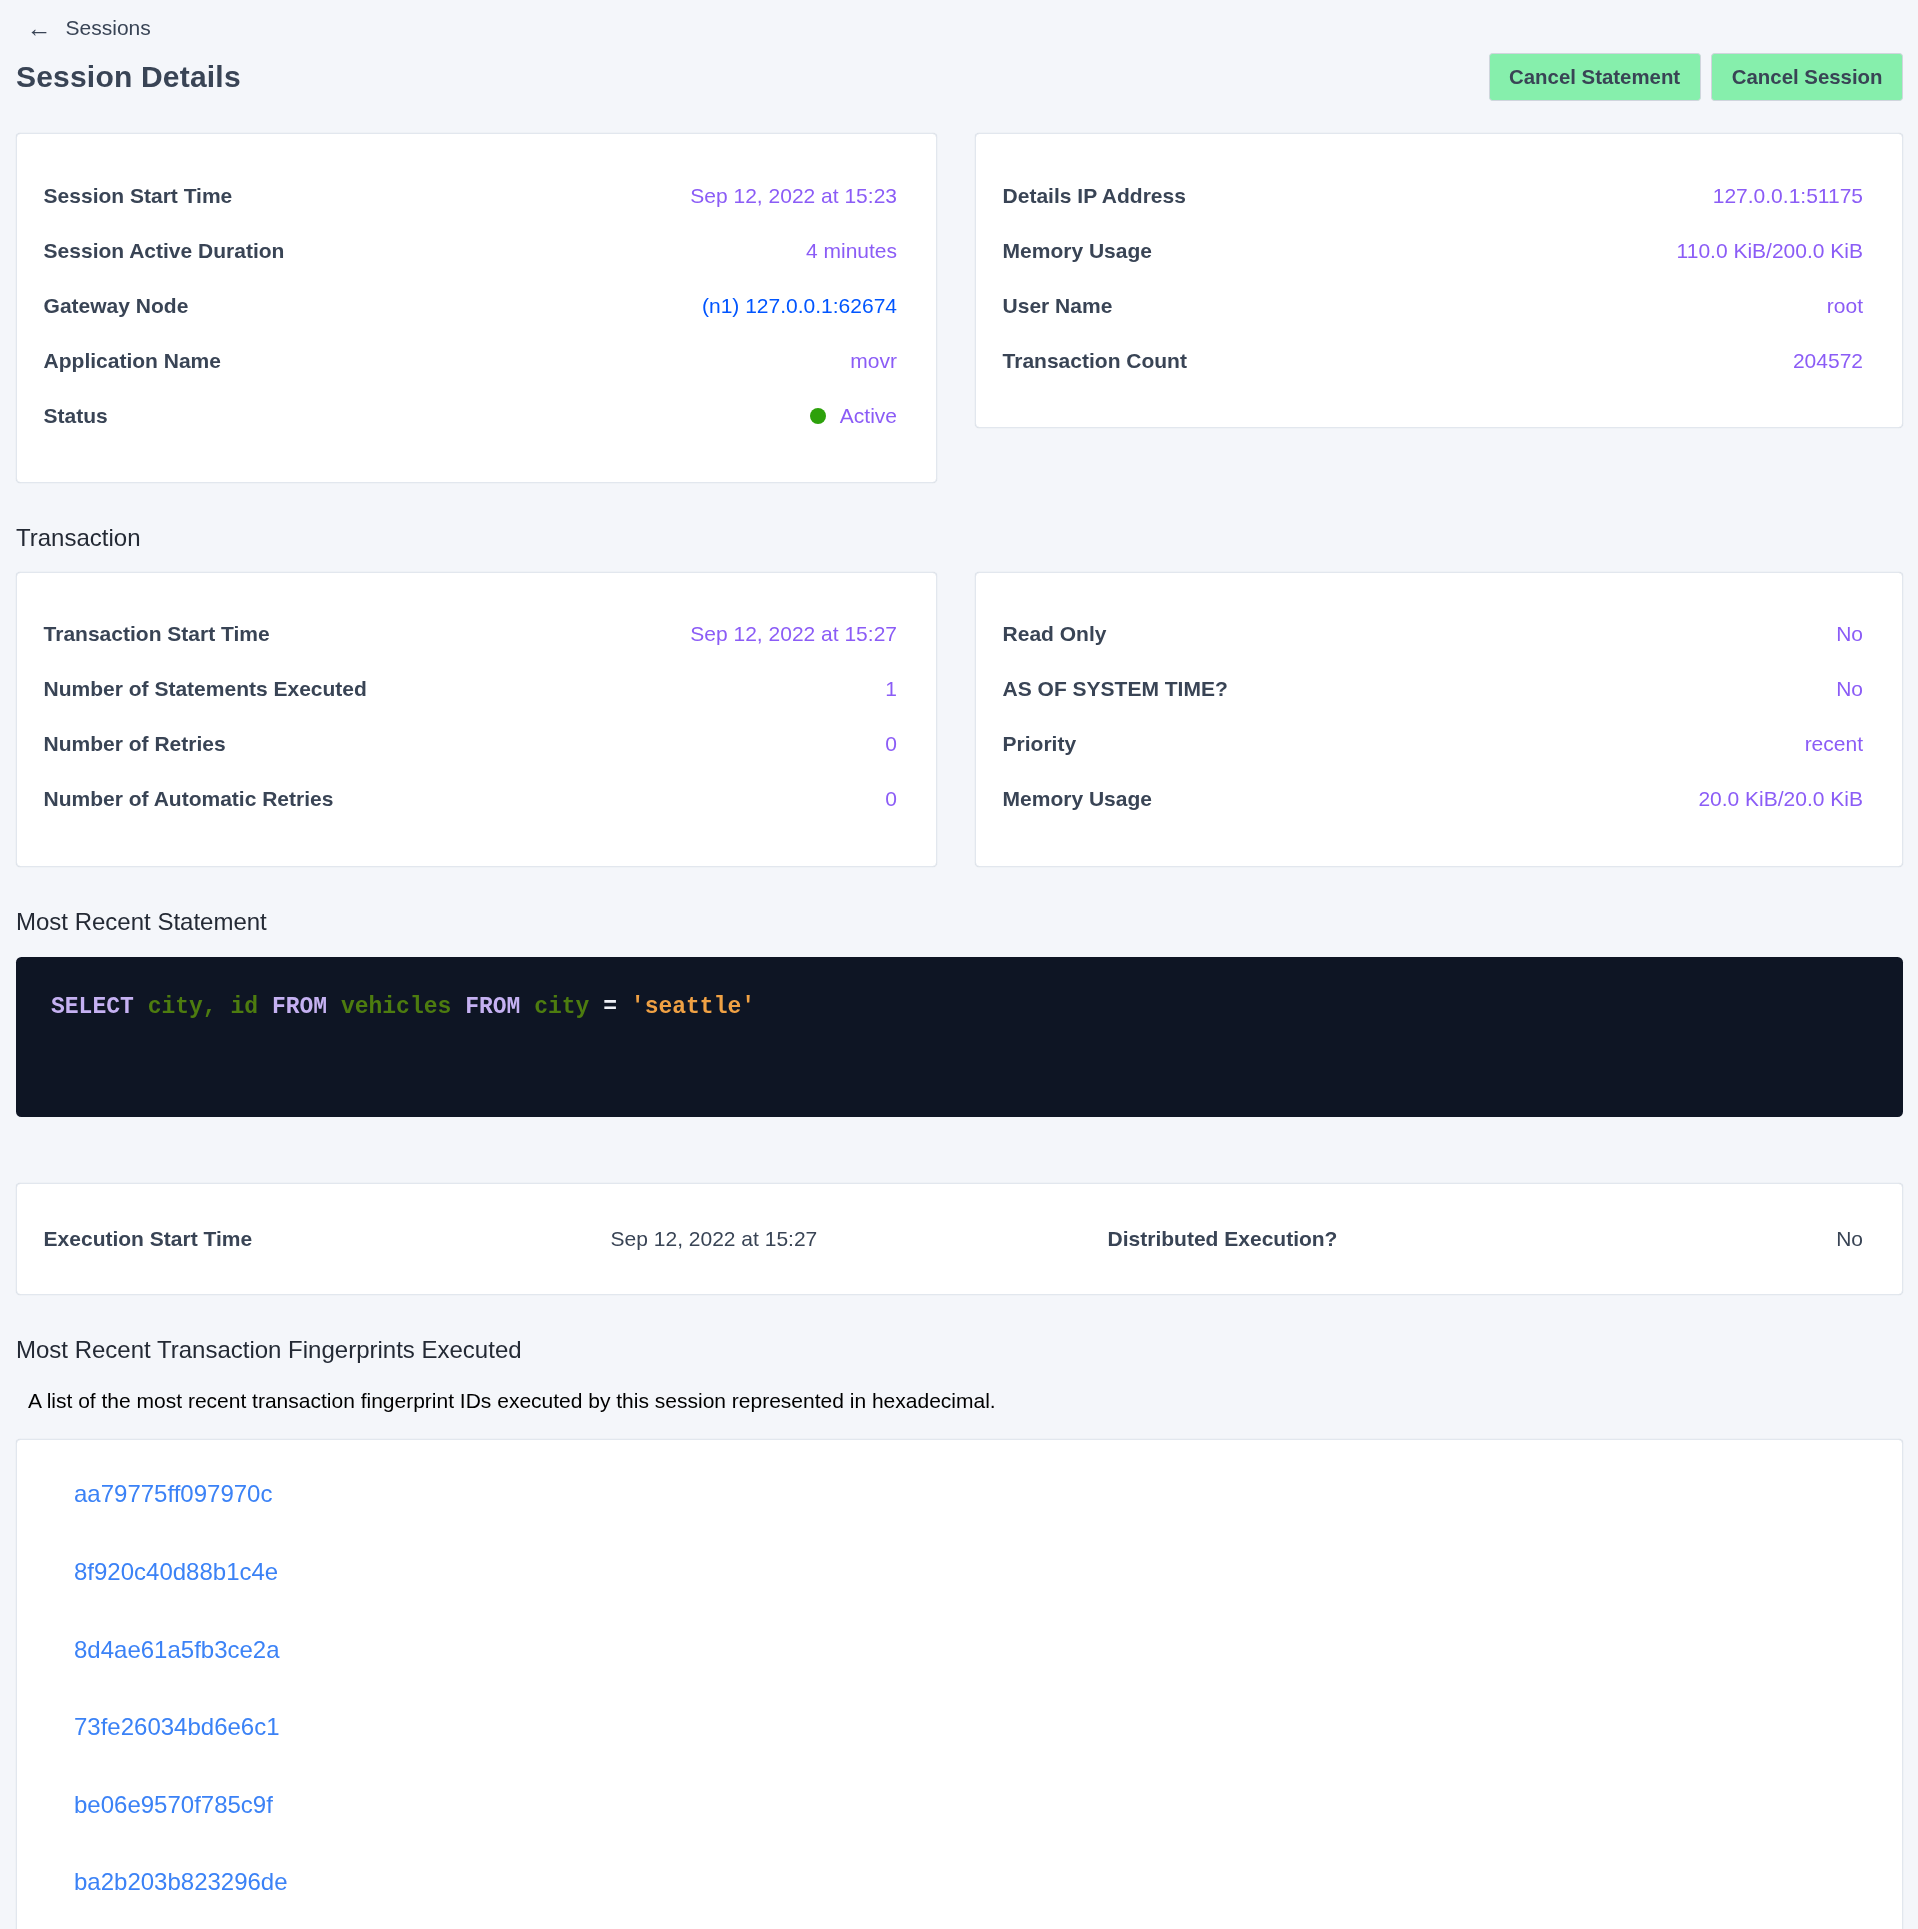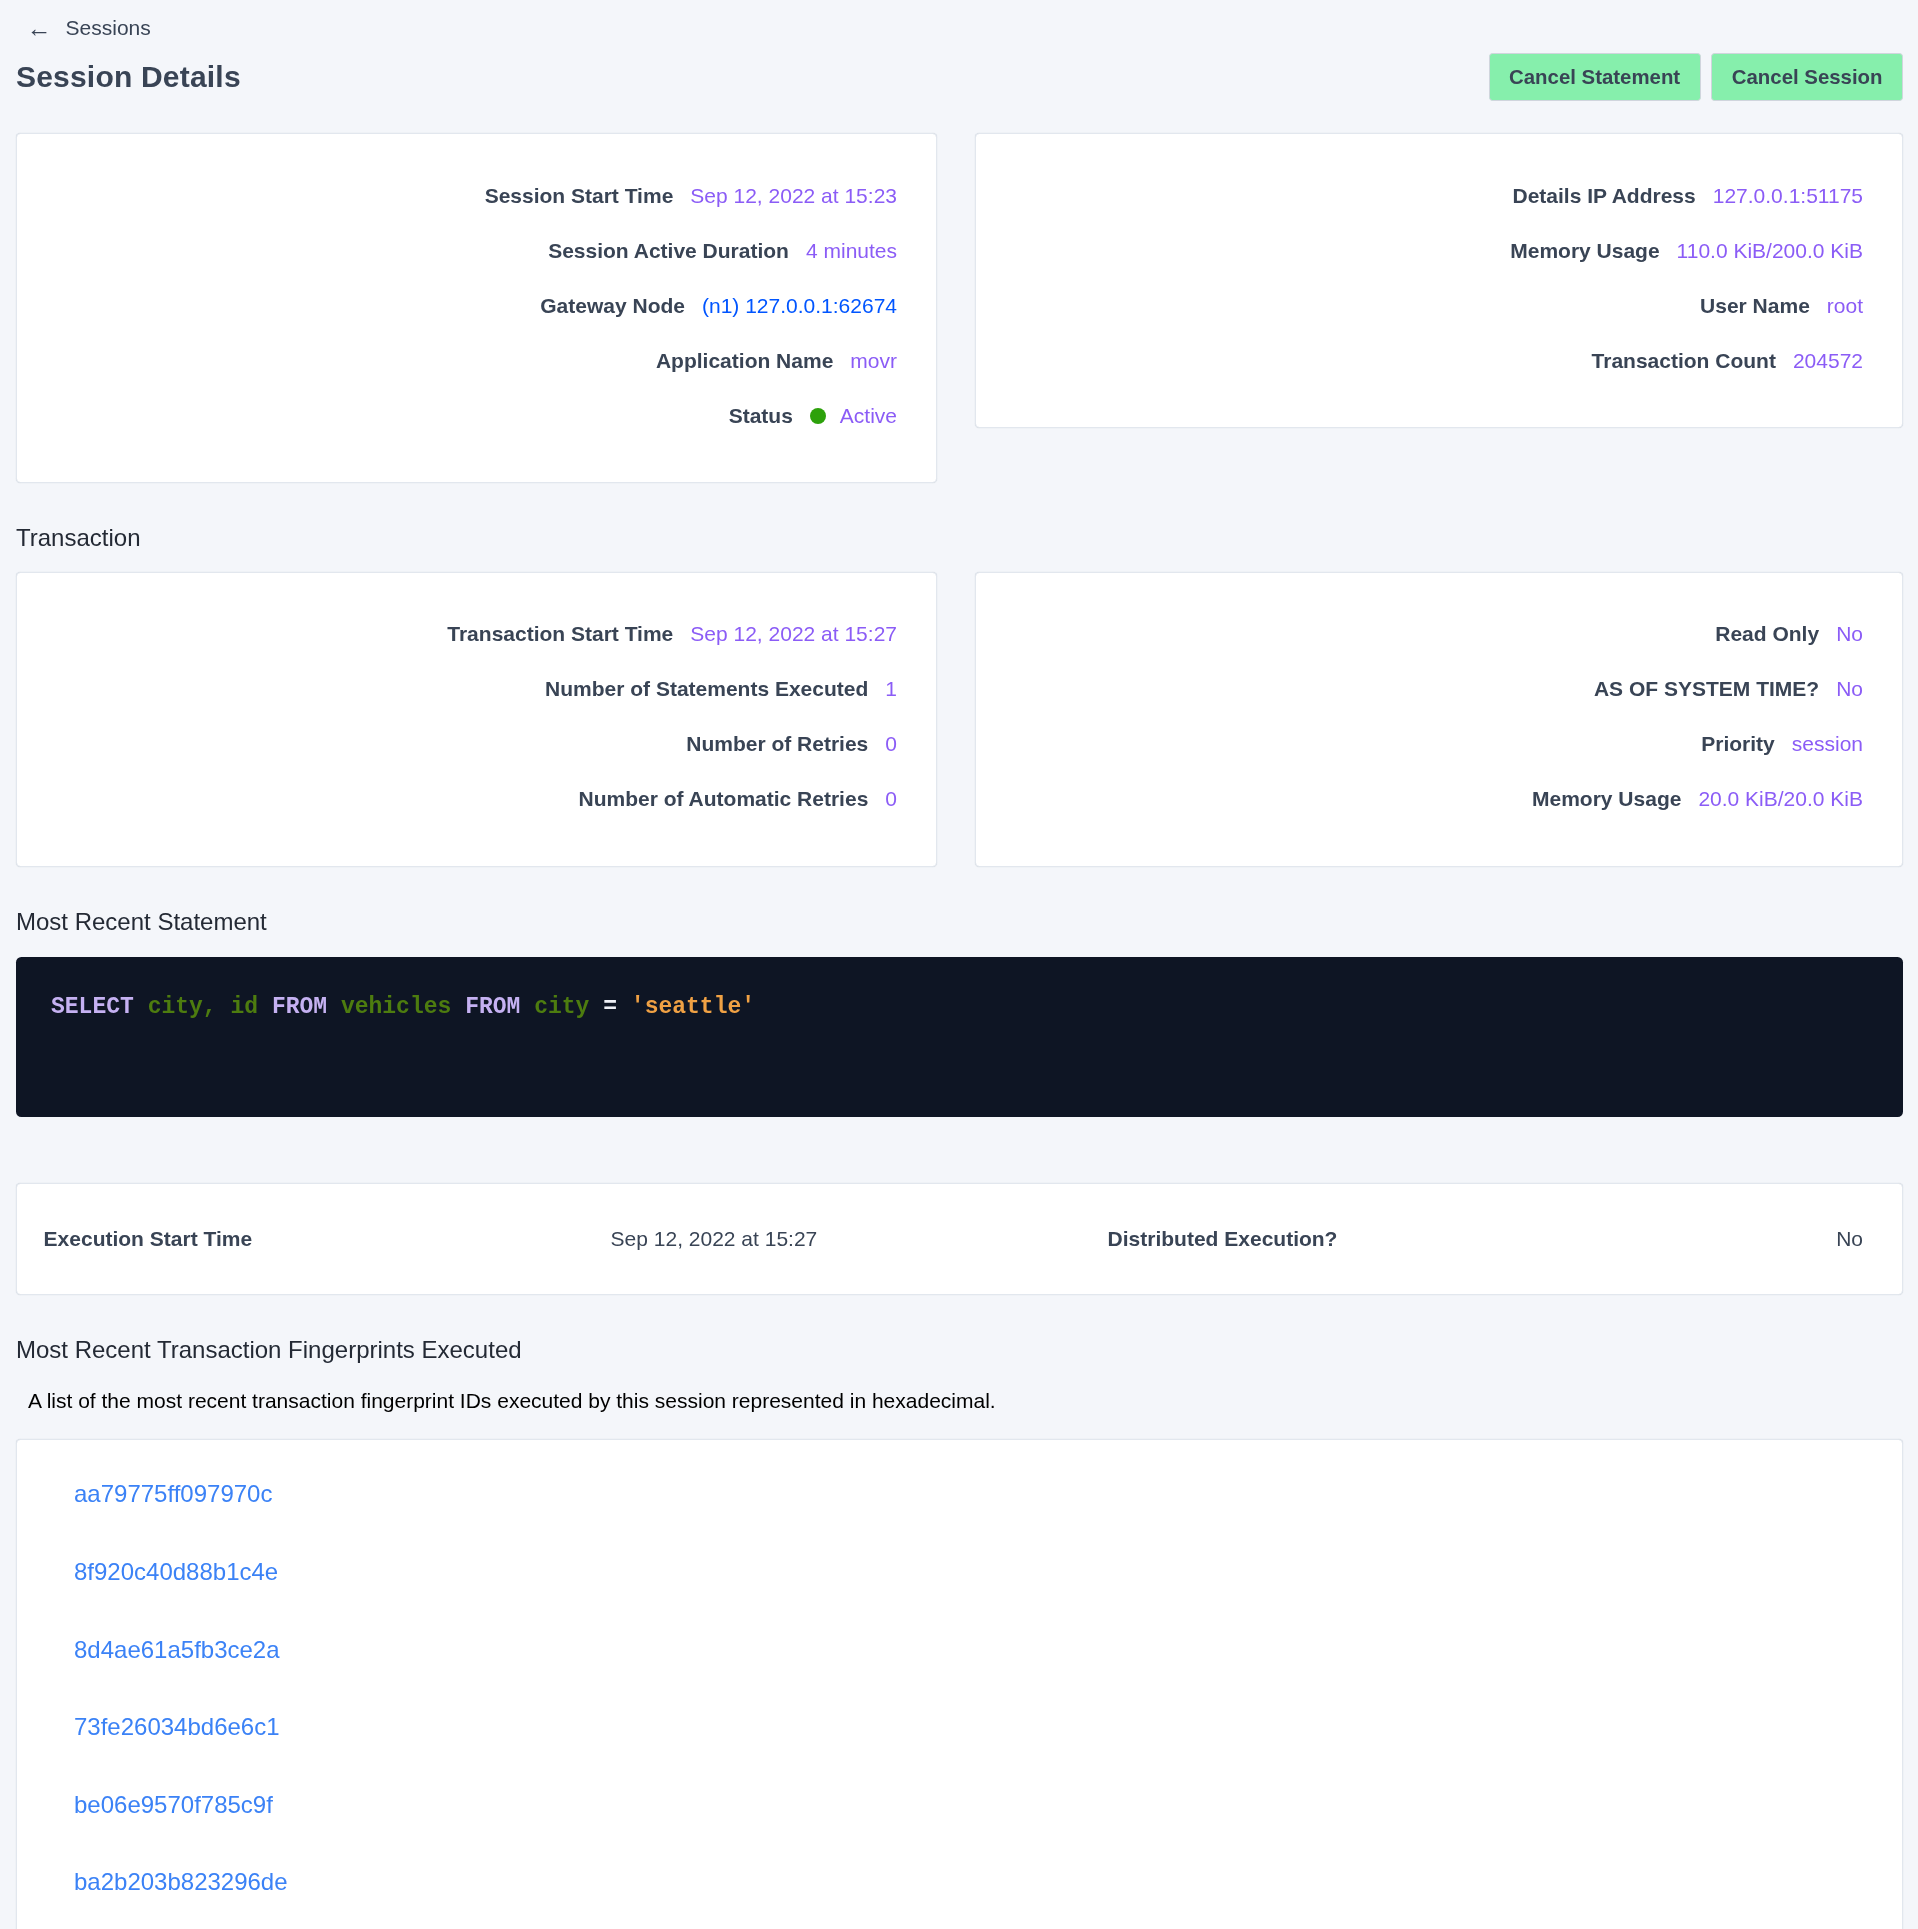--- a/index.html
+++ b/index.html
@@ -43,21 +43,21 @@
     display: grid; grid-template-columns: 921px 1fr; column-gap: 38px;
     align-items: start;
   }
   .card {
     background: #ffffff; border: 0.9px solid #e2e7ee; border-radius: 4.4px;
     box-shadow: 0 0 0.9px rgba(67,90,111,0.3);
     box-sizing: border-box;
   }
   .kv-card { padding: 34px 39px 39px 26.6px; }
   .kv-row {
-    display: flex; justify-content: flex-end; align-items: center;
+    display: flex; justify-content: space-between; align-items: center;
     height: 55px; font-size: 21px; gap: 17px;
   }
   .kv-label { font-weight: bold; color: #394455; }
   .kv-value { text-align: right; color: #8b5cf6; }
   .link { color: #0055ff; text-decoration: none; cursor: pointer; }
   .status-wrap { display: inline-flex; align-items: center; gap: 14px; }
   .dot {
     width: 16px; height: 16px; border-radius: 50%;
     background: #2da10b; display: inline-block;
   }
@@ -192,21 +192,21 @@
       <div class="kv-row">
         <span class="kv-label">Read Only</span>
         <span class="kv-value">No</span>
       </div>
       <div class="kv-row">
         <span class="kv-label">AS OF SYSTEM TIME?</span>
         <span class="kv-value">No</span>
       </div>
       <div class="kv-row">
         <span class="kv-label">Priority</span>
-        <span class="kv-value">session</span>
+        <span class="kv-value">recent</span>
       </div>
       <div class="kv-row">
         <span class="kv-label">Memory Usage</span>
         <span class="kv-value">20.0 KiB/20.0 KiB</span>
       </div>
     </div>
   </div>
 
   <h2 class="section-title">Most Recent Statement</h2>
 

